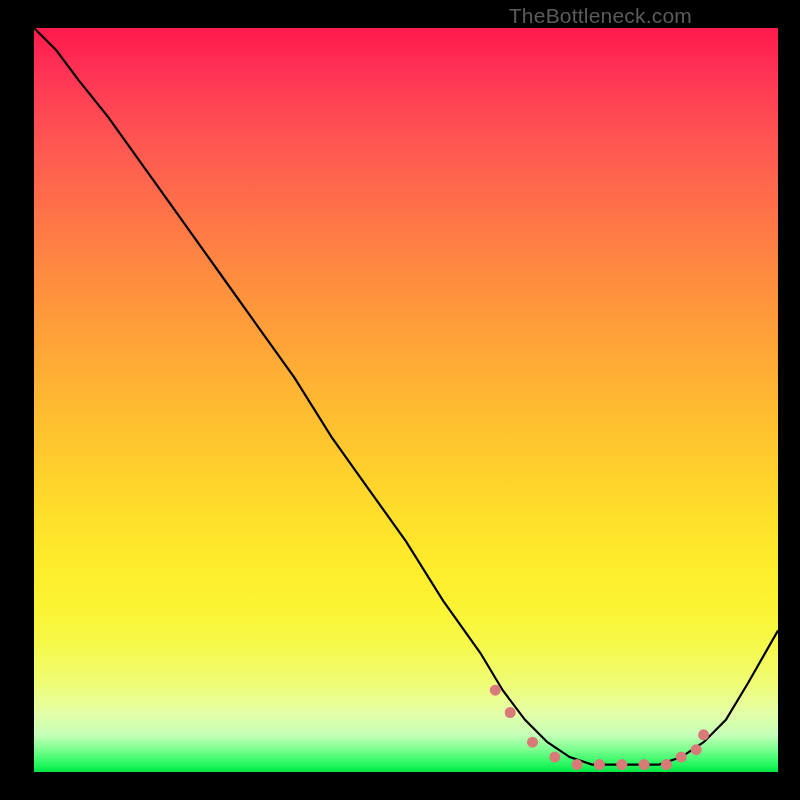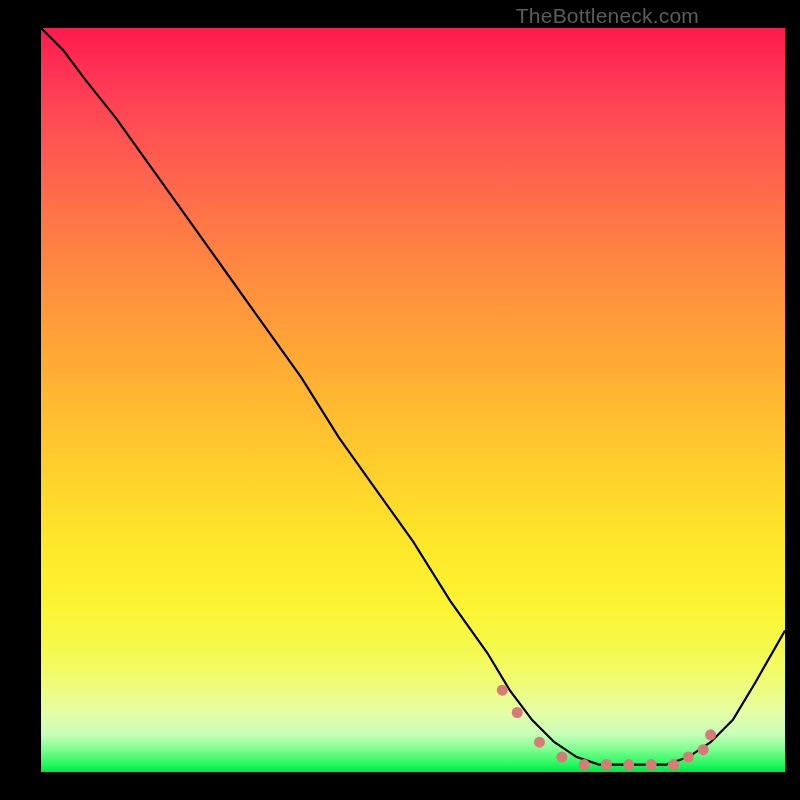--- a/index.html
+++ b/index.html
@@ -6,21 +6,21 @@
   body {
     width: 800px;
     height: 800px;
     background: #000;
     position: relative;
     overflow: hidden;
     font-family: Arial, sans-serif;
   }
   .outer {
     position: absolute;
-    top: 0; left: 13px;
+    top: 0; left: 6px;
     width: 716px;
     height: 800px;
     background: #000;
   }
   .plot-area {
     position: absolute;
     top: 28px;
     left: 28px;
     width: 744px;
     height: 744px;

